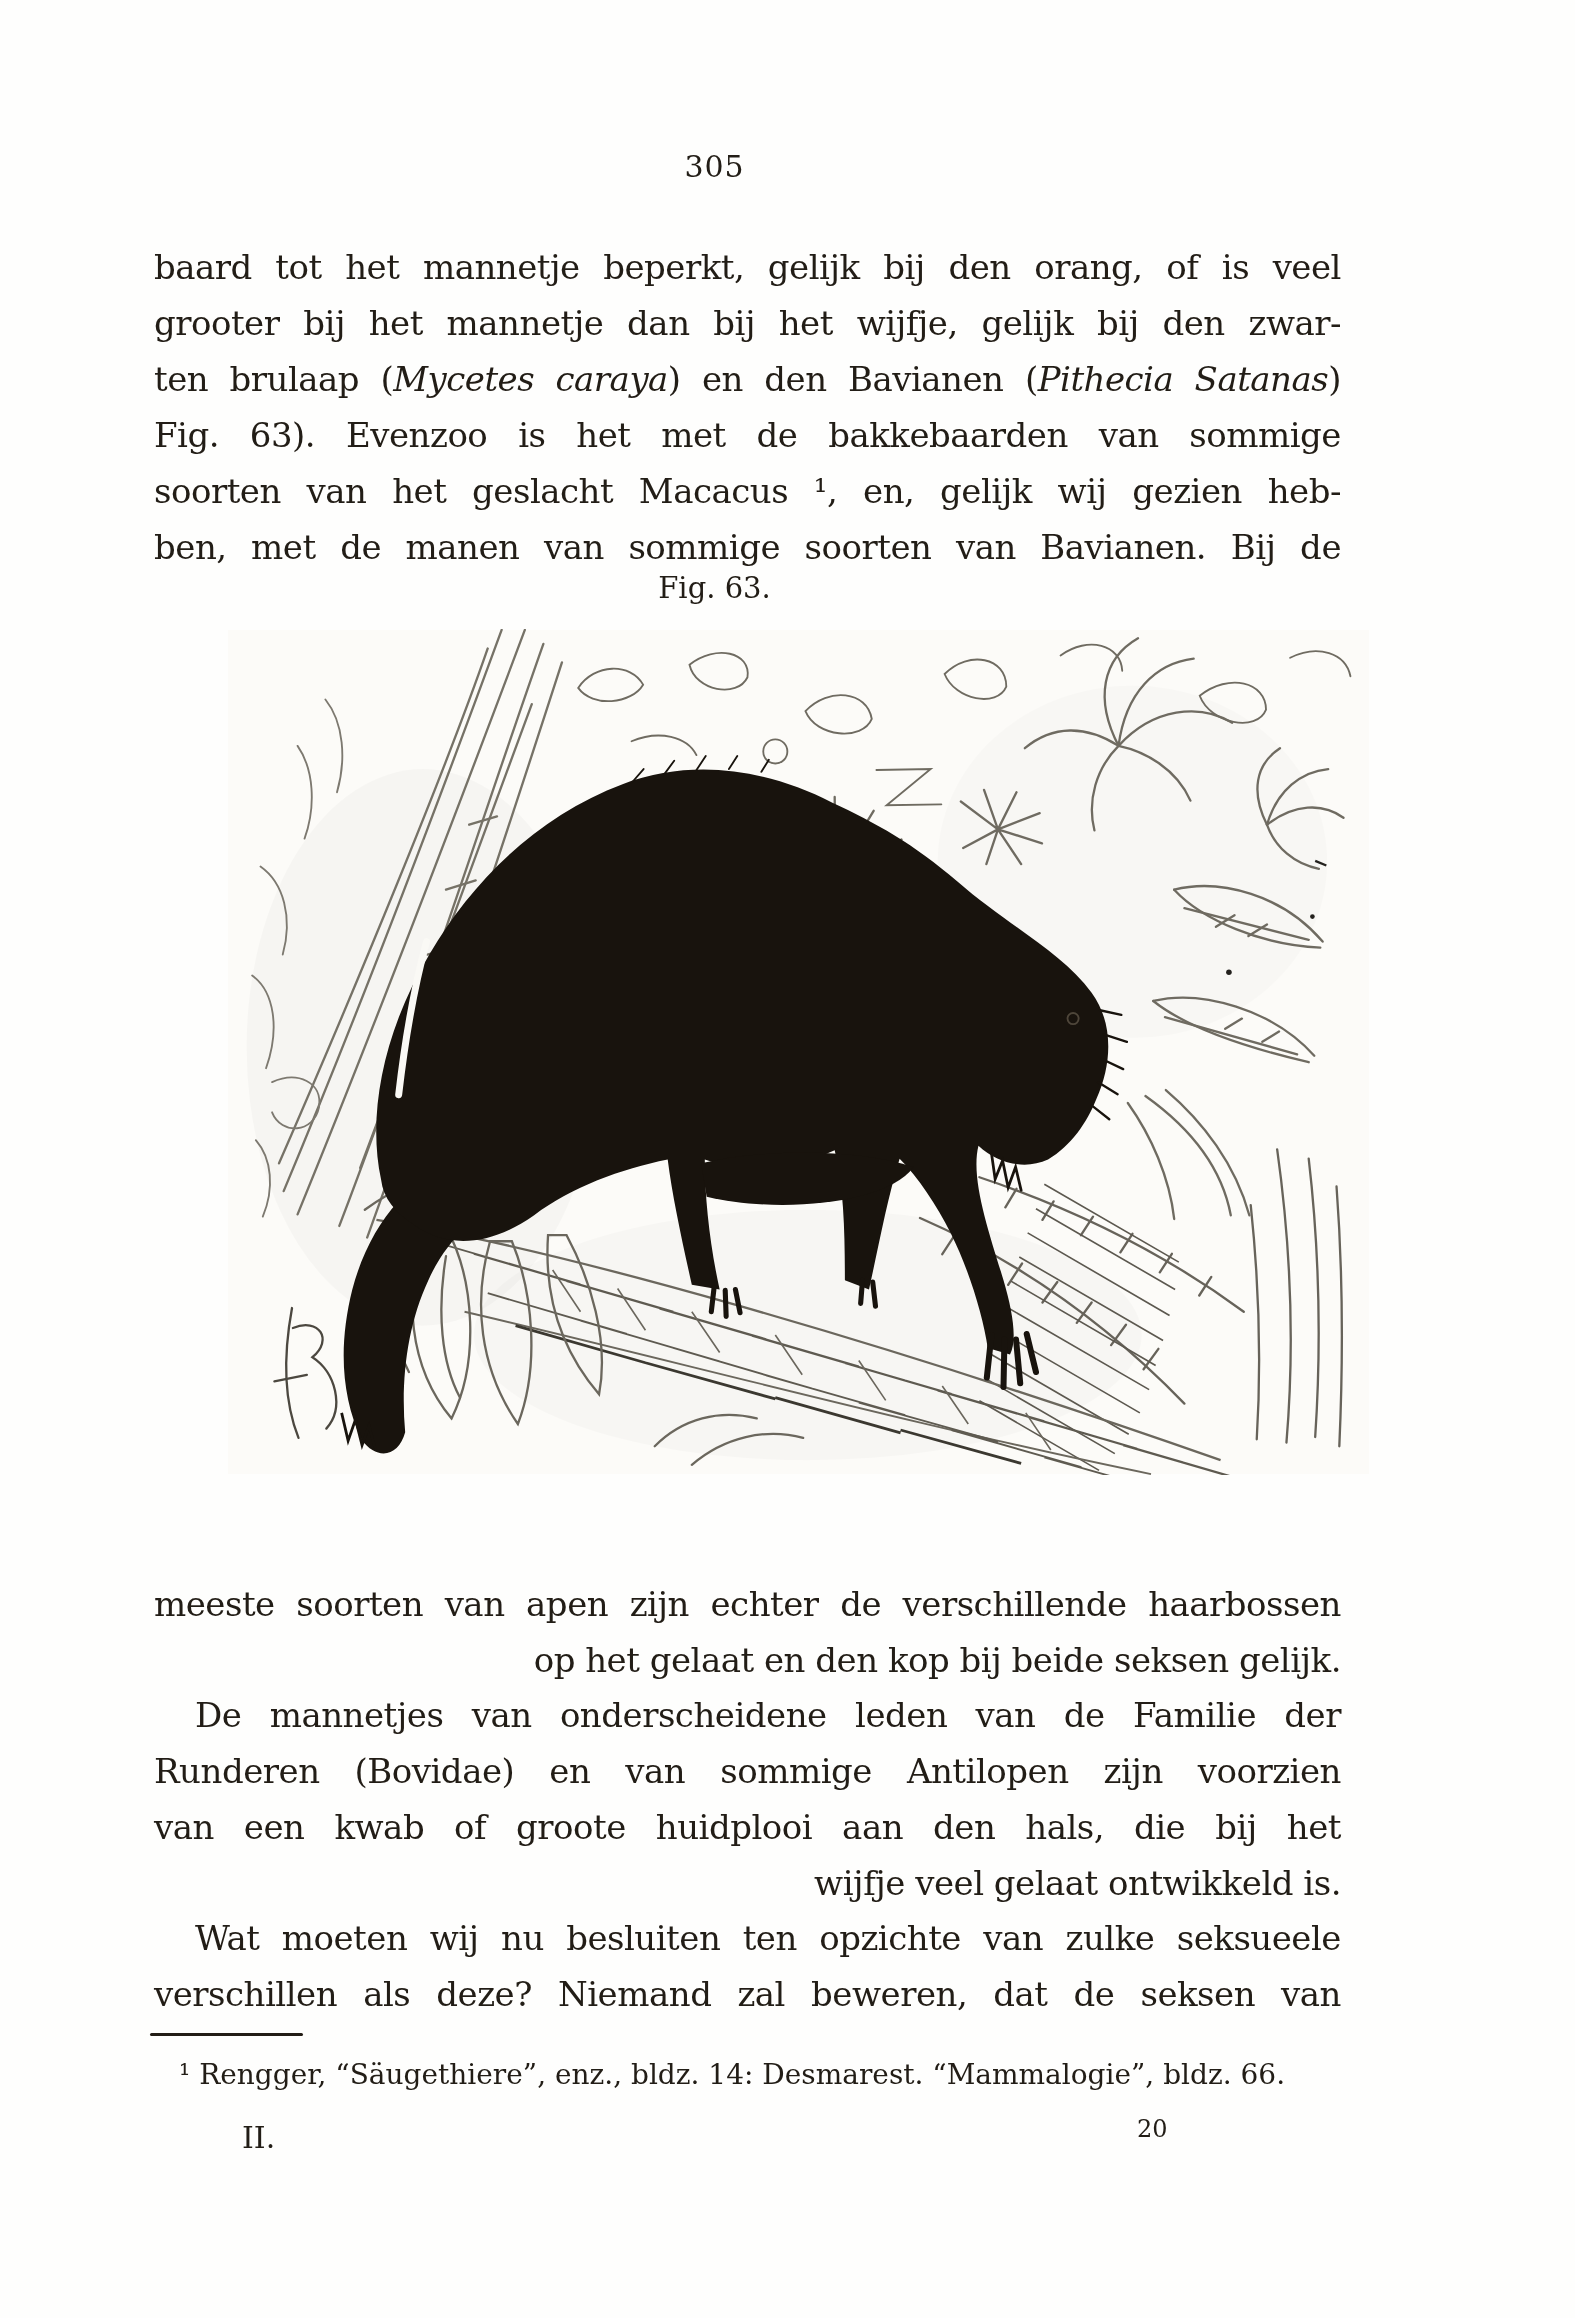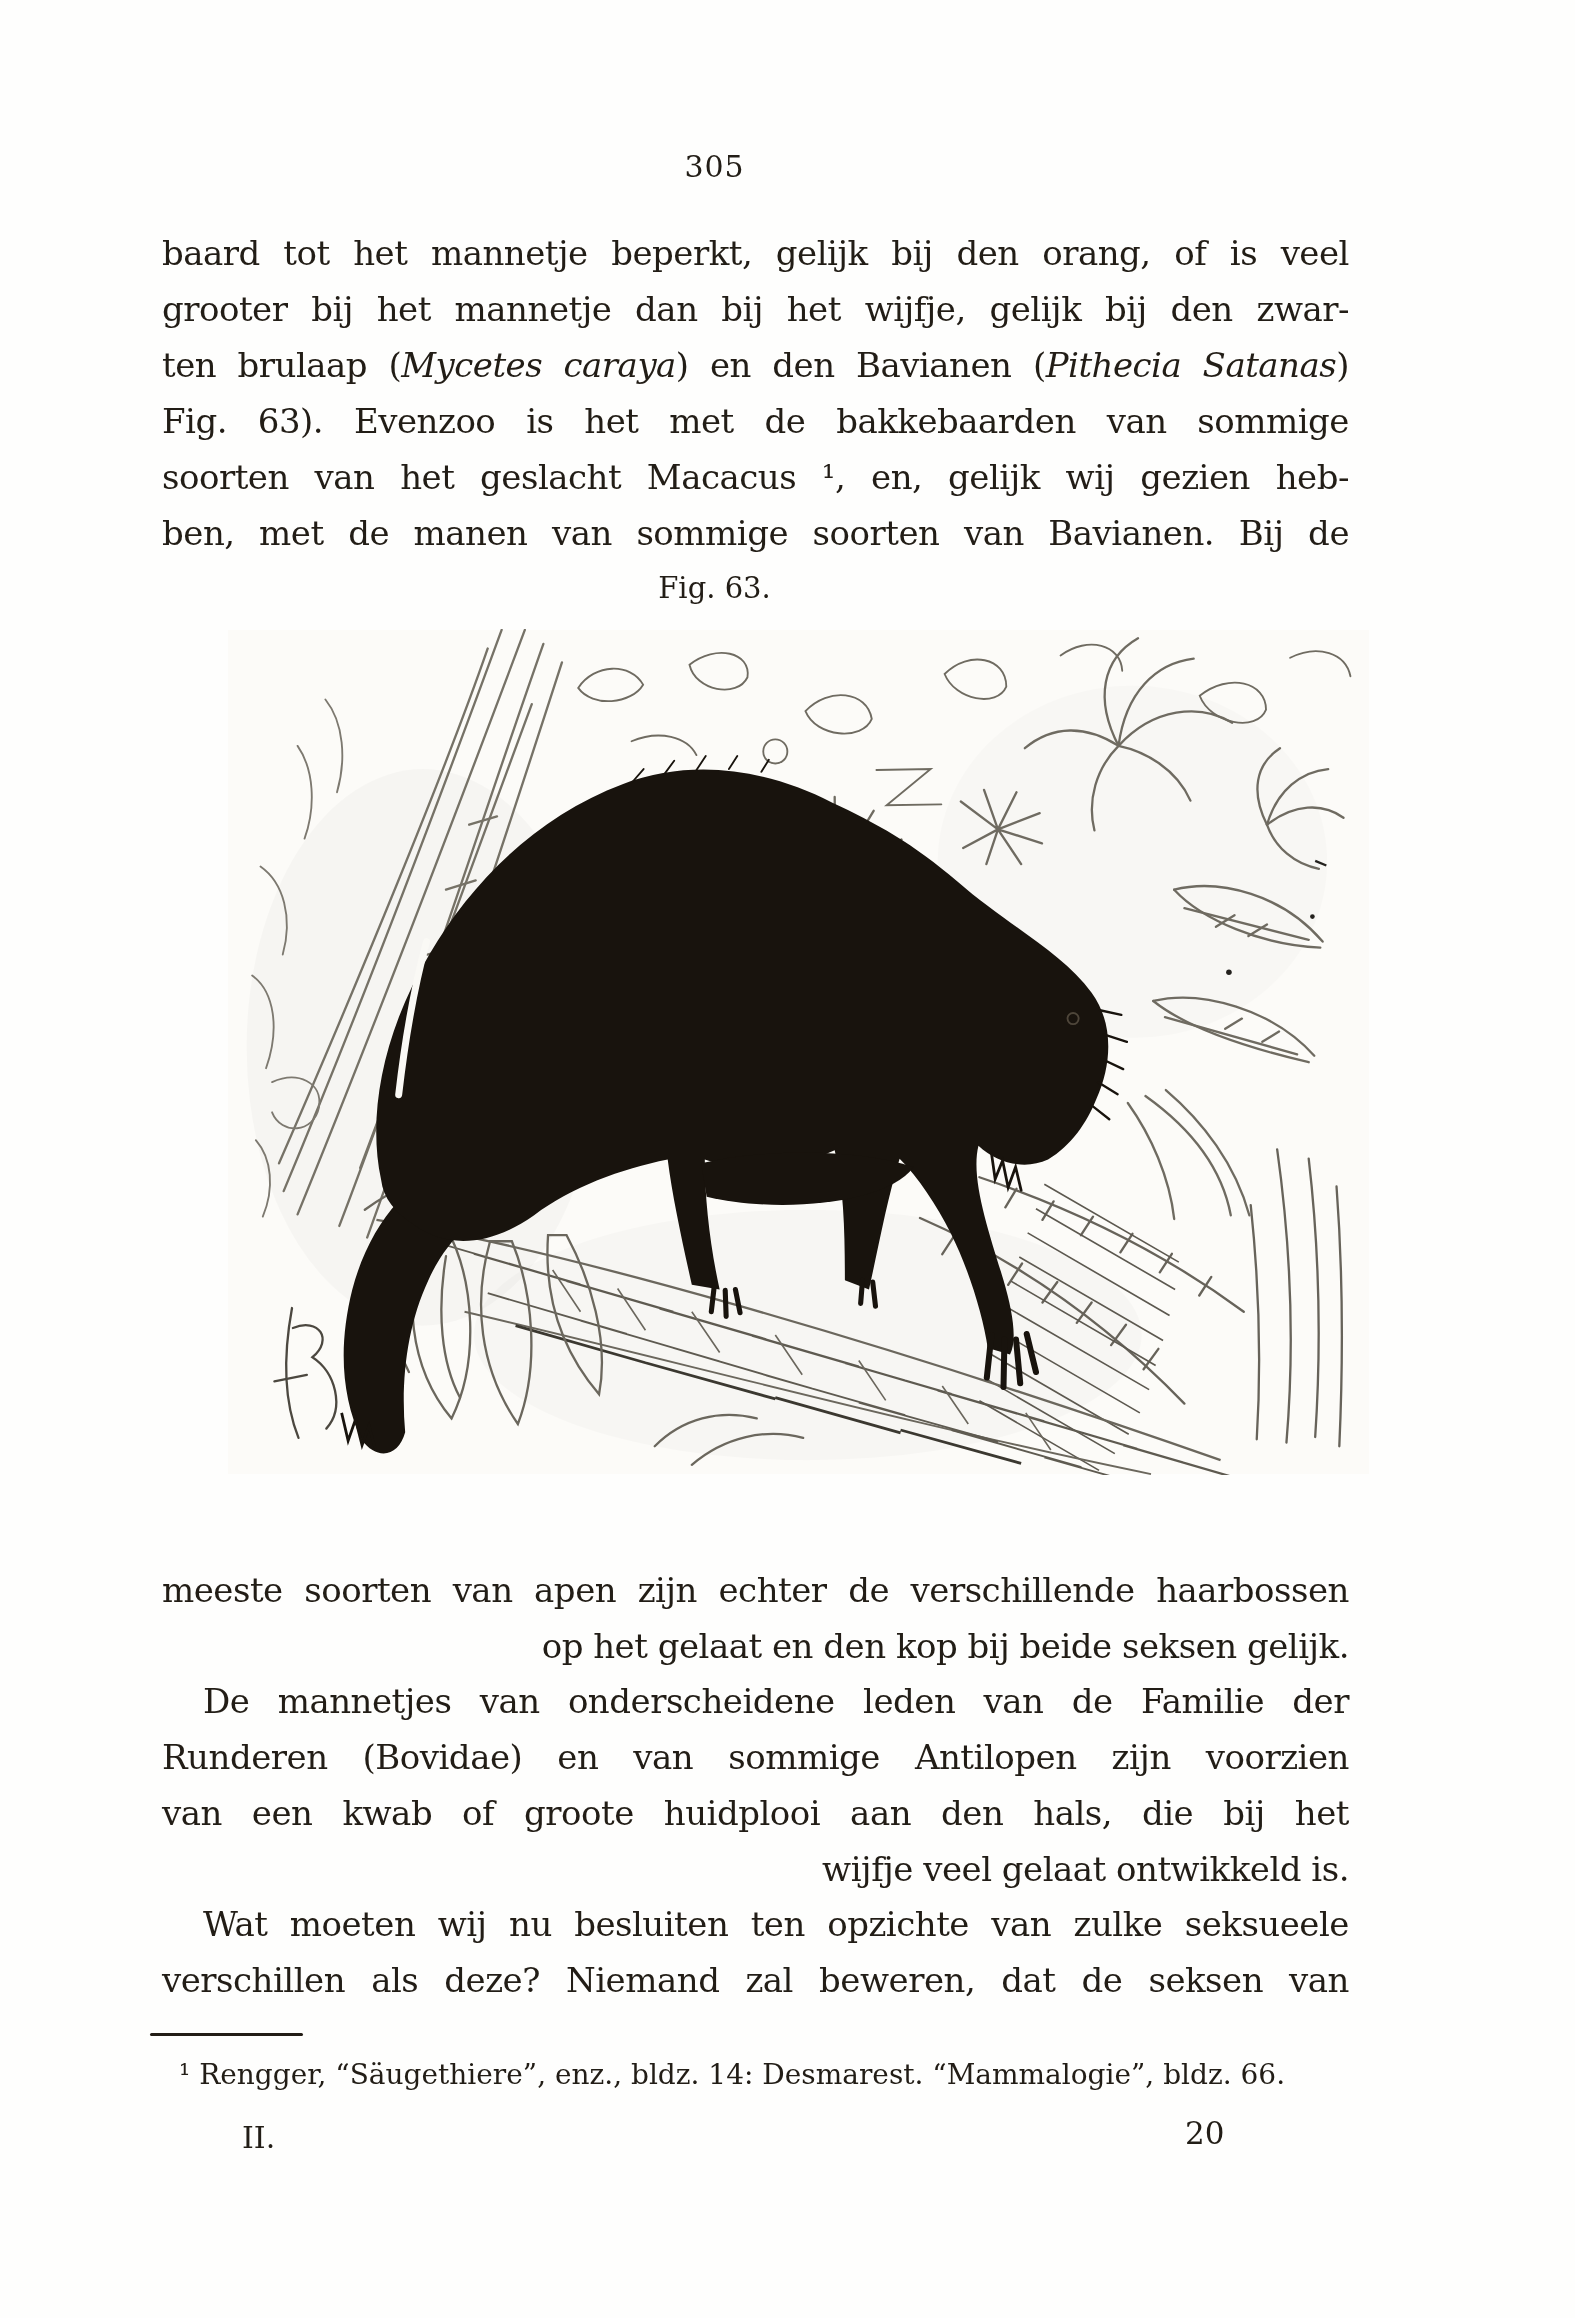--- a/index.html
+++ b/index.html
@@ -8,21 +8,21 @@
     font-family:"DejaVu Serif","Liberation Serif",serif;
     color:var(--ink,#221d16);
     overflow:hidden;
   }
   .page{position:relative;width:1576px;height:2397px;background:var(--paper,#fefefd);}
   
   .pagenum{
     position:absolute;left:121px;top:149px;width:1187px;
     text-align:center;font-size:30px;letter-spacing:0.9px;
   }
-  .para{position:absolute;left:162px;width:1187px;}
+  .para{position:absolute;left:154px;width:1187px;margin-top:14px;}
   .p1{top:225px;} .p2{top:1562px;} .p3{top:1673px;} .p4{top:1896px;}
   .line{
     width:1187px;height:56px;font-size:34px;line-height:56px;
     letter-spacing:-0.5px;white-space:normal;overflow:visible;
   }
   .jl{text-align:justify;text-align-last:justify;}
   .ll{text-align:right;}
   .indent{text-indent:41px;}
   .line i{font-style:italic;}
   .figlabel{
@@ -39,21 +39,21 @@
   }
   .footnote{
     position:absolute;left:149px;top:2056px;width:1187px;
     font-size:28px;line-height:38px;text-indent:30px;
   }
   .rule{
     position:absolute;left:150px;top:2033px;width:153px;height:3.2px;
     background:var(--ink,#221d16);border-radius:1.9px;
   }
   .sig-left{position:absolute;left:242px;top:2120px;font-size:30px;}
-  .sig-right{position:absolute;left:1137px;top:2115px;font-size:31px;margin-left:48px;}
+  .sig-right{position:absolute;left:1137px;top:2115px;font-size:24px;}
 </style>
 </head>
 <body>
 
 <div class="page">
 
   <div class="pagenum">305</div>
 
   <section class="para p1">
     <div class="line jl">baard tot het mannetje beperkt, gelijk bij den orang, of is veel</div>

